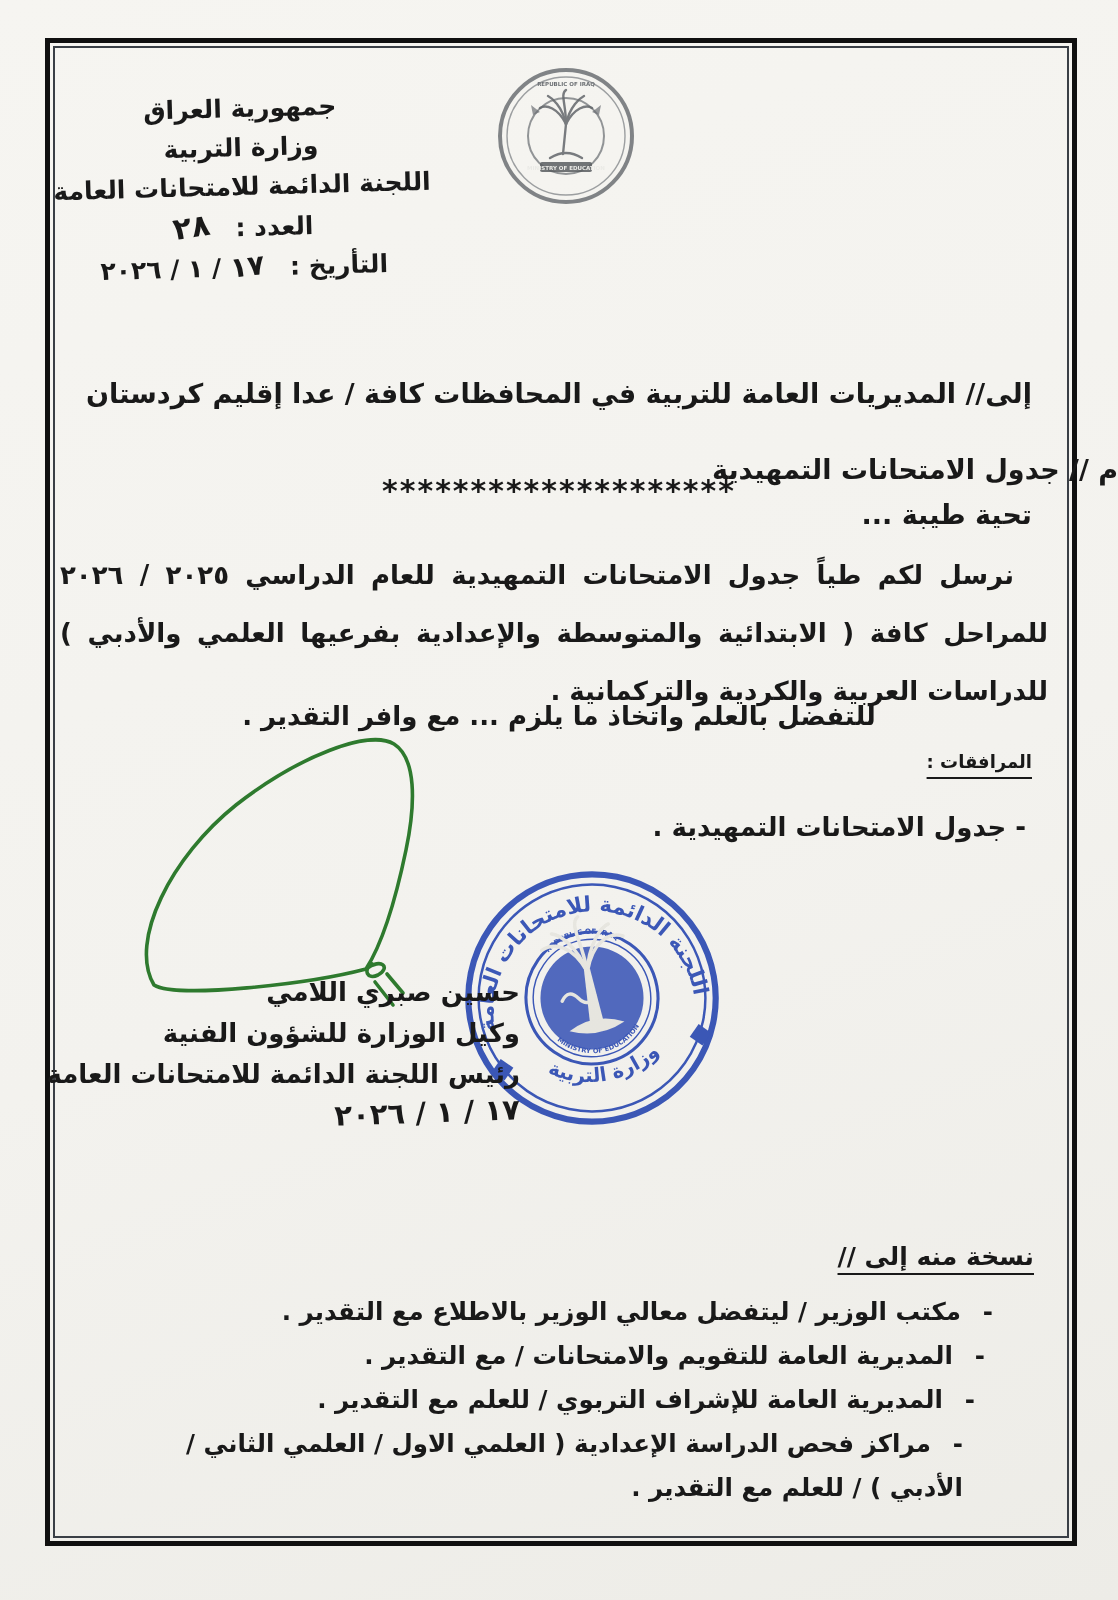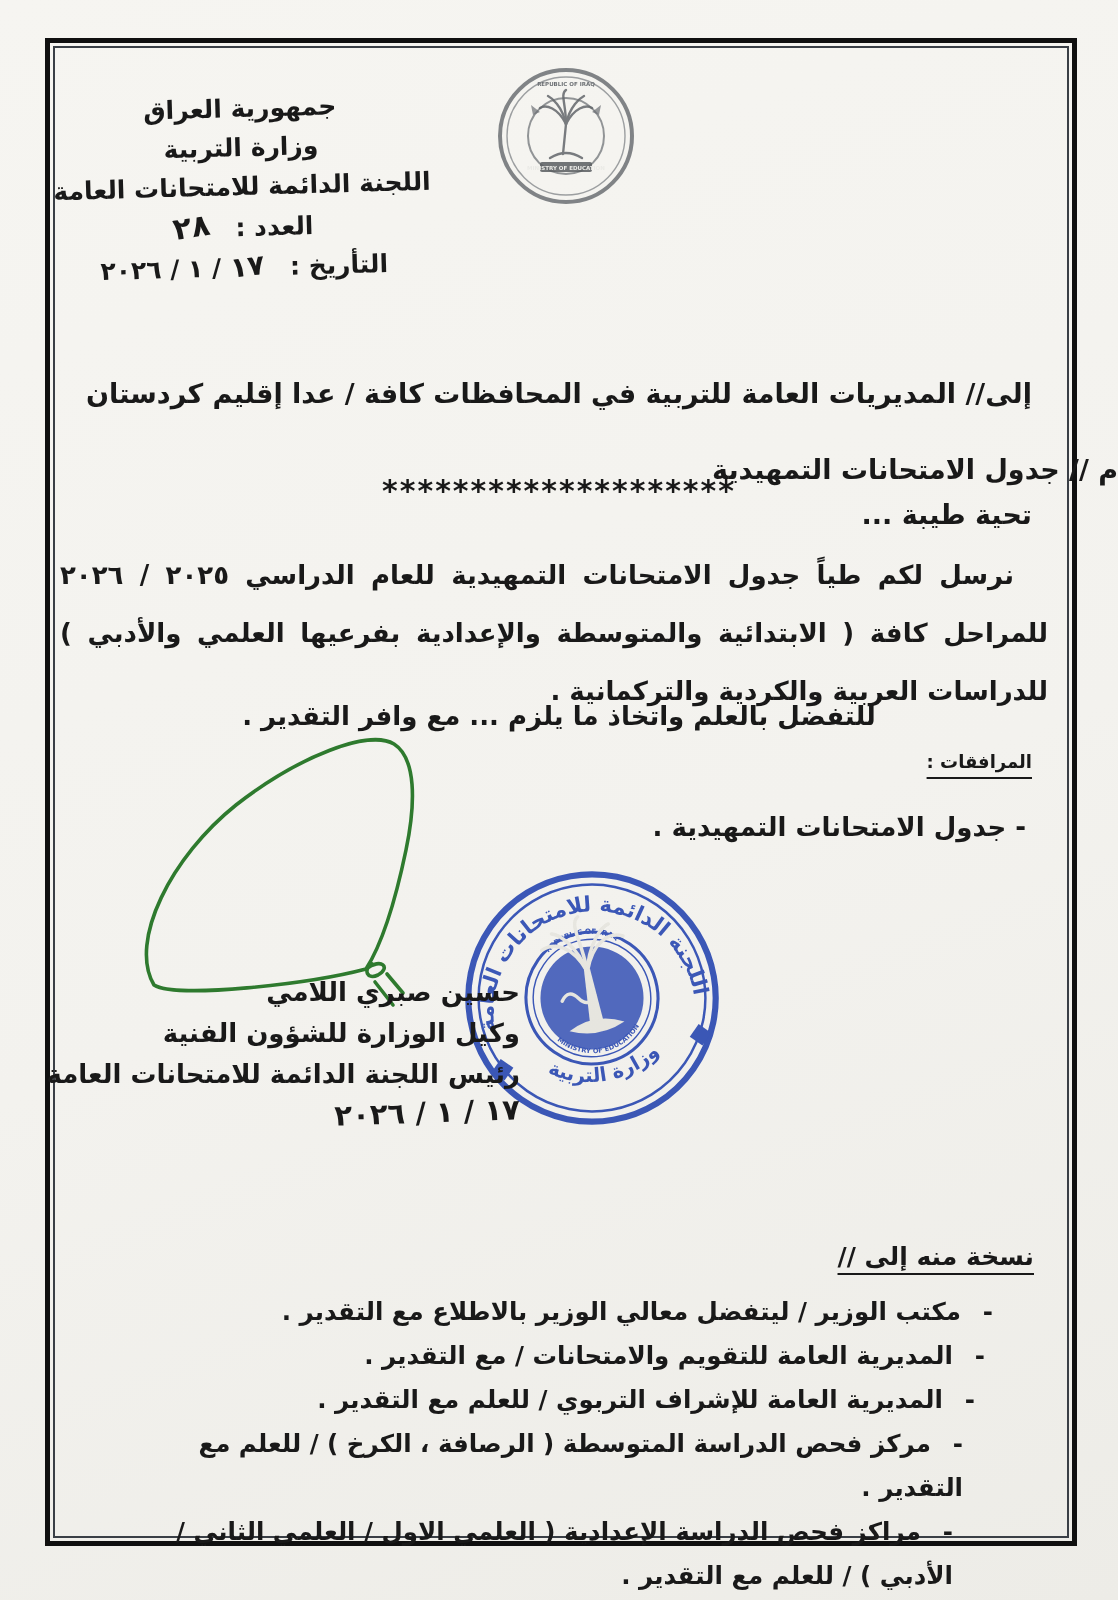--- a/index.html
+++ b/index.html
@@ -184,16 +184,15 @@
     <div>وكيل الوزارة للشؤون الفنية</div>
     <div>رئيس اللجنة الدائمة للامتحانات العامة</div>
     <div class="date-line">١٧ / ١ / ٢٠٢٦</div>
   </div>
 
   <div class="txt rtl copies-title">نسخة منه إلى //</div>
   <ul class="txt rtl copies">
     <li><span class="dash">-</span><span>مكتب الوزير / ليتفضل معالي الوزير بالاطلاع مع التقدير .</span></li>
     <li><span class="dash">-</span><span>المديرية العامة للتقويم والامتحانات / مع التقدير .</span></li>
     <li><span class="dash">-</span><span>المديرية العامة للإشراف التربوي / للعلم مع التقدير .</span></li>
-    <li><span class="dash">-</span><span>مركز فحص الدراسة المتوسطة ( الرصافة ، الكرخ ) / للعلم مع التقدير .</span></li>
     <li><span class="dash">-</span><span>مراكز فحص الدراسة الإعدادية ( العلمي الاول / العلمي الثاني / الأدبي ) / للعلم مع التقدير .</span></li>
   </ul>
 </div>
 
 </body></html>

